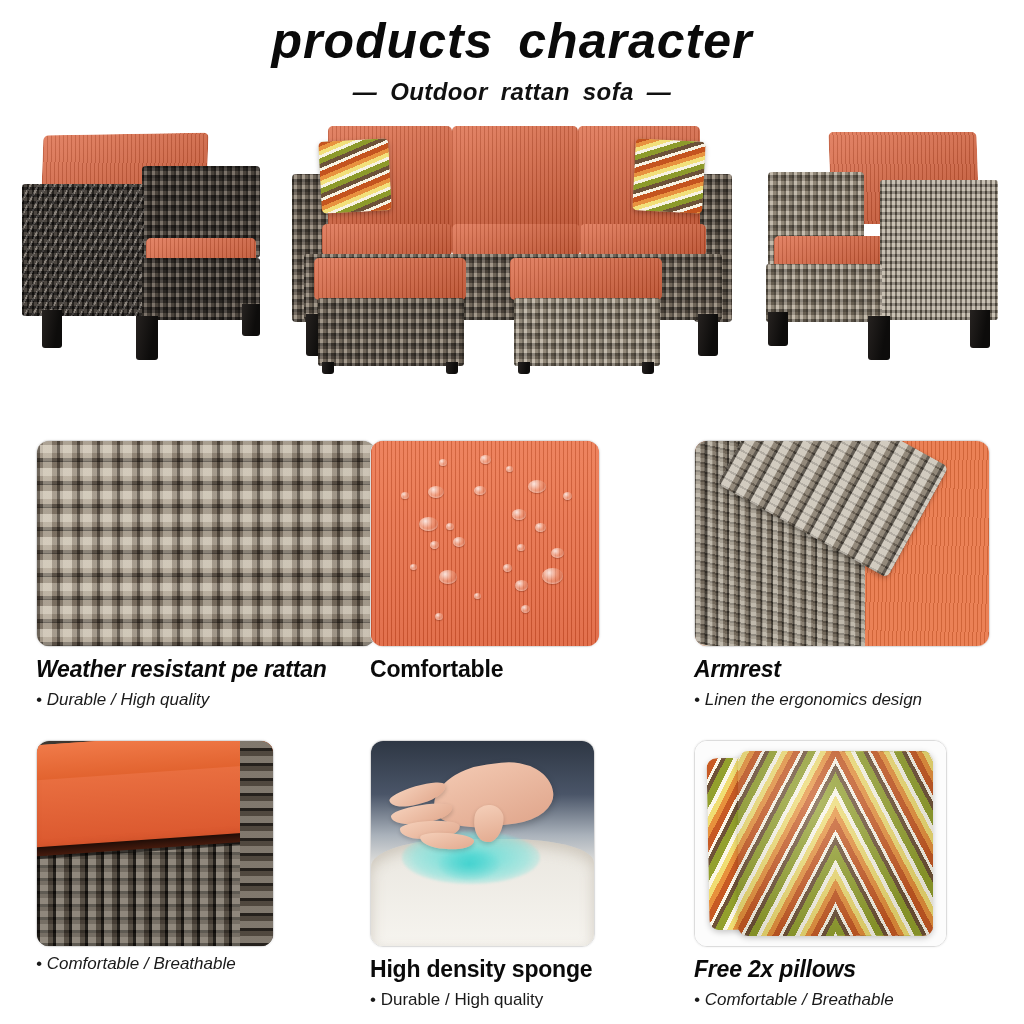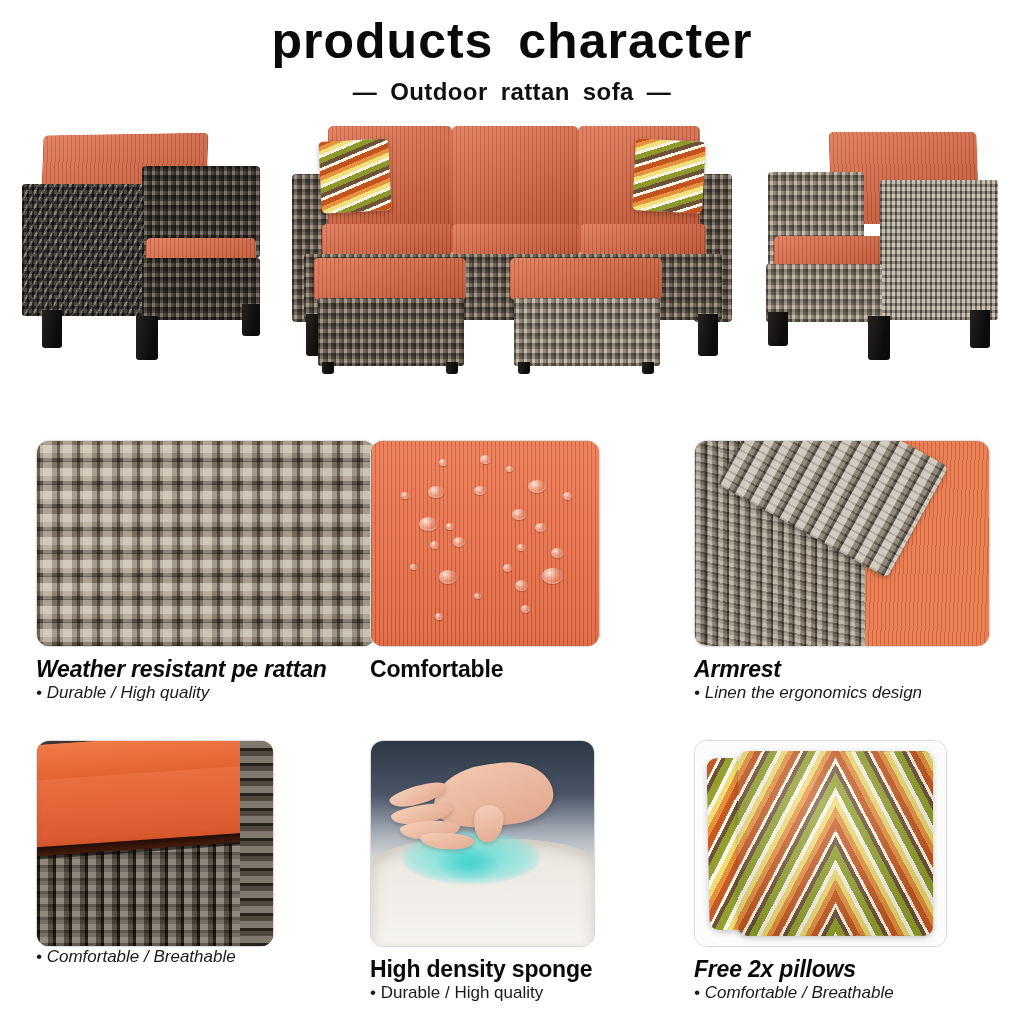--- a/index.html
+++ b/index.html
@@ -13,21 +13,21 @@
   }
 
   .page {
     position: relative;
     width: 1024px;
     height: 1024px;
     background: #fff;
   }
 
   
-  .header { text-align: center; padding-top: 14px; }
+  .header { text-align: center; padding-top: 14px; font-style: italic; }
 
   .main-title {
     font-size: 50px;
     font-weight: 700;
     letter-spacing: 1px;
     color: #0a0a0a;
     line-height: 1.08;
     word-spacing: 10px;
     font-family: "Liberation Sans", sans-serif;
   }
@@ -160,20 +160,21 @@
 
   .feat-title {
     margin-top: 9px;
     font-size: 23px;
     font-weight: 700;
     color: #0a0a0a;
     letter-spacing: -0.2px;
     white-space: nowrap;
   }
   .feat-sub {
+    margin-top: 7px;
     font-size: 17px;
     color: #1a1a1a;
     white-space: nowrap;
   }
 
   
   .tex-rattan {
     width: 100%; height: 100%;
     background-color: #8d8274;
     background-image:

